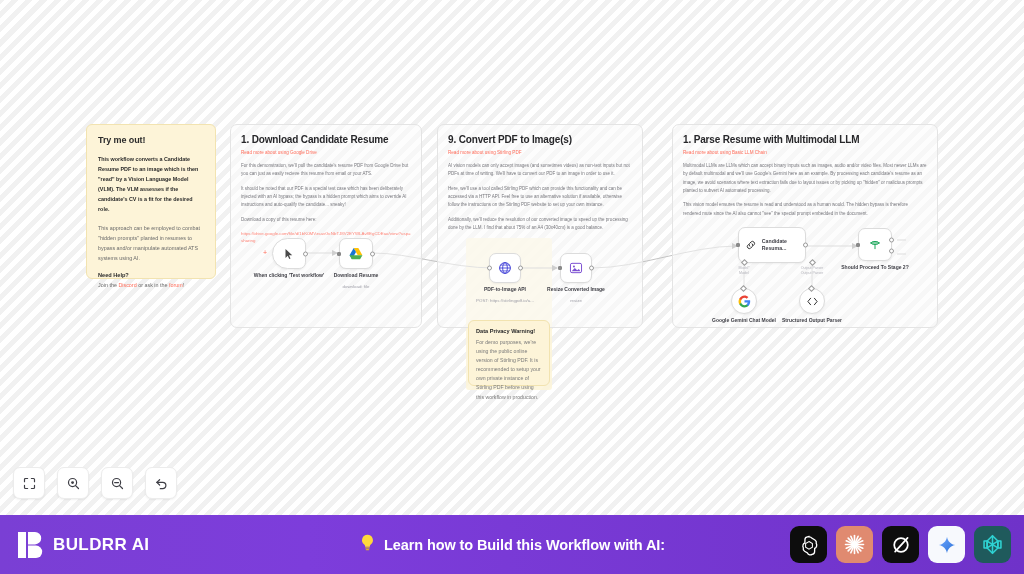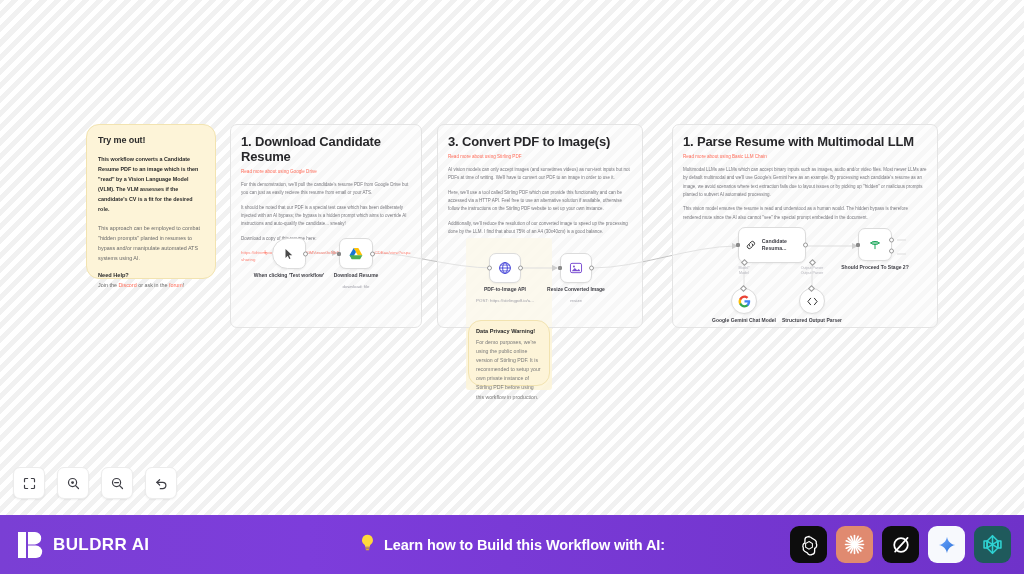--- a/index.html
+++ b/index.html
@@ -26,21 +26,21 @@
   }
 
   
   #edges { position: absolute; left: 0; top: 0; width: 1024px; height: 515px; pointer-events: none; }
 
   
   .sticky {
     position: absolute;
     background: #fdf4d8;
     border: 1px solid #f2e3b0;
-    border-radius: 13px;
+    border-radius: 6px;
     padding: 10px 11px;
   }
   #sticky-try { left: 86px; top: 124px; width: 130px; height: 155px; }
   .sticky-title {
     font-size: 9px; font-weight: bold; color: #2b2b2b;
     margin-bottom: 9px; letter-spacing: -.1px;
   }
   .sticky-strong {
     font-size: 5.4px; font-weight: bold; color: #2b2b2b;
     line-height: 1.85; margin-bottom: 9px;
@@ -67,21 +67,21 @@
     border: 1px solid #e4e4e4;
     border-radius: 7px;
     background: rgba(252,252,252,.55);
     padding: 9px 10px;
   }
   #group-1 { left: 230px; top: 124px; width: 192px; height: 204px; }
   #group-2 { left: 437px; top: 124px; width: 206px; height: 204px; }
   #group-3 { left: 672px; top: 124px; width: 266px; height: 204px; }
 
   .group-title {
-    font-size: 13px; font-weight: bold; color: #27272a;
+    font-size: 10px; font-weight: bold; color: #27272a;
     letter-spacing: -.15px; margin-bottom: 5px;
   }
   .group-link { font-size: 4.6px; color: #ff6d5a; margin-bottom: 7px; display: block; }
   .group-p {
     font-size: 4.5px; color: #77777d; line-height: 1.85; margin-bottom: 6px;
   }
   .group-url { font-size: 4.4px; color: #ff8578; line-height: 1.6; word-break: break-all; }
 
   
   #tint-2 {
@@ -217,21 +217,21 @@
     <div class="group" id="group-1">
       <div class="group-title">1. Download Candidate Resume</div>
       <a class="group-link">Read more about using Google Drive</a>
       <div class="group-p">For this demonstration, we'll pull the candidate's resume PDF from Google Drive but you can just as easily recieve this resume from email or your ATS.</div>
       <div class="group-p">It should be noted that our PDF is a special test case which has been deliberately injected with an AI bypass; the bypass is a hidden prompt which aims to override AI instructions and auto-qualify the candidate... sneaky!</div>
       <div class="group-p">Download a copy of this resume here:</div>
       <div class="group-url">https://drive.google.com/file/d/1bK0MVzsavGcNbTJ8V2EYWLAv8EgCDEao/view?usp=sharing</div>
     </div>
 
     <div class="group" id="group-2">
-      <div class="group-title">3. Convert PDF to Image(s)</div>
+      <div class="group-title">9. Convert PDF to Image(s)</div>
       <a class="group-link">Read more about using Stirling PDF</a>
       <div class="group-p">AI vision models can only accept images (and sometimes videos) as non-text inputs but not PDFs at time of writing. We'll have to convert our PDF to an image in order to use it.</div>
       <div class="group-p">Here, we'll use a tool called Stirling PDF which can provide this functionality and can be accessed via a HTTP API. Feel free to use an alternative solution if available, otherwise follow the instructions on the Stirling PDF website to set up your own instance.</div>
       <div class="group-p">Additionally, we'll reduce the resolution of our converted image to speed up the processing done by the LLM. I find that about 75% of an A4 (30x40cm) is a good balance.</div>
     </div>
 
     <div class="group" id="group-3">
       <div class="group-title">1. Parse Resume with Multimodal LLM</div>
       <a class="group-link">Read more about using Basic LLM Chain</a>
       <div class="group-p">Multimodal LLMs are LLMs which can accept binary inputs such as images, audio and/or video files. Most newer LLMs are by default multimodal and we'll use Google's Gemini here as an example. By processing each candidate's resume as an image, we avoid scenarios where text extraction fails due to layout issues or by picking up "hidden" or malicious prompts planted to subvert AI automated processing.</div>

